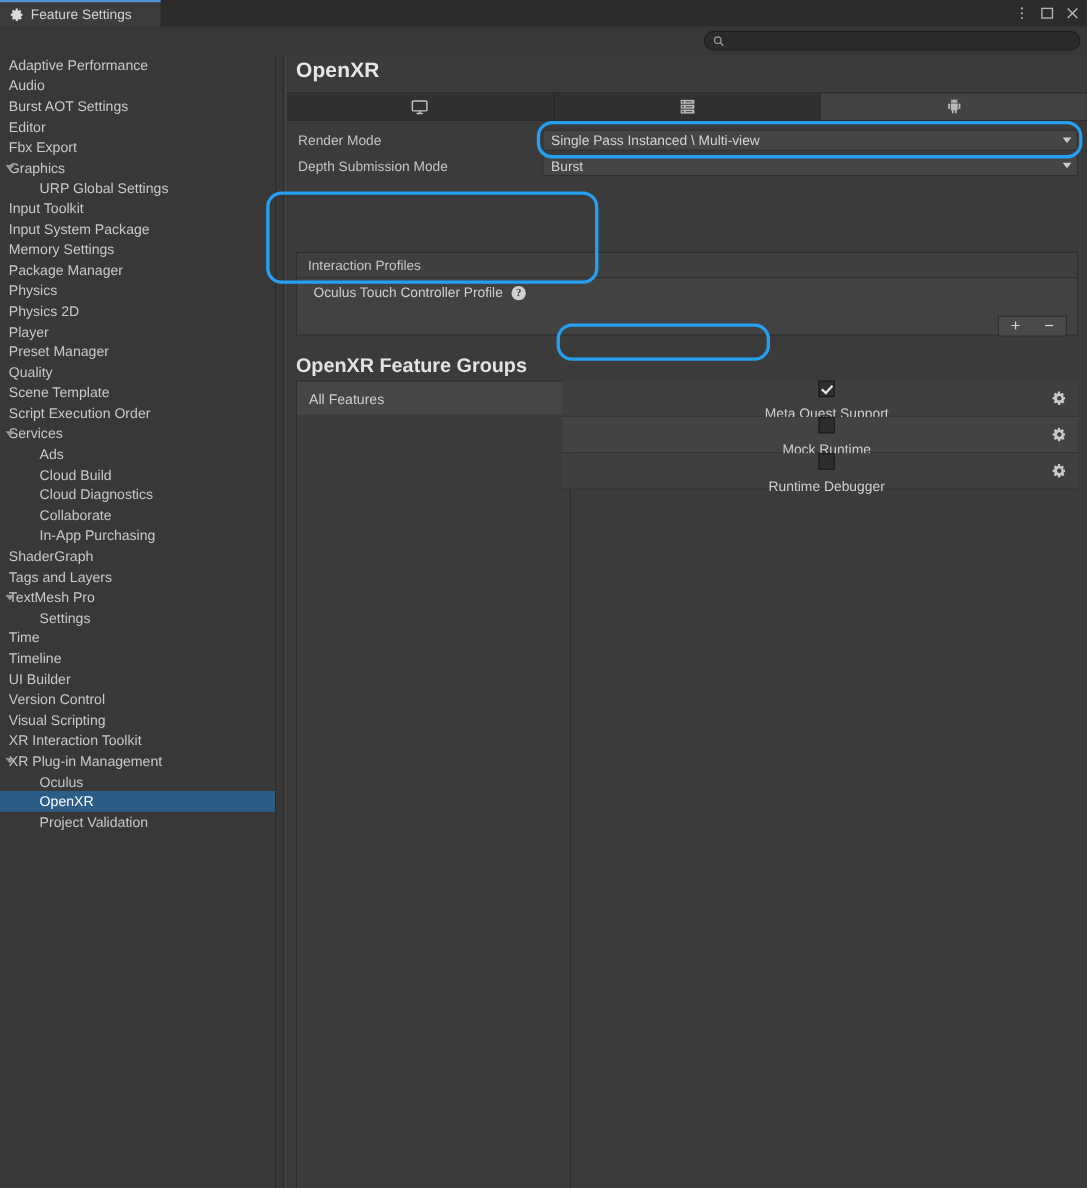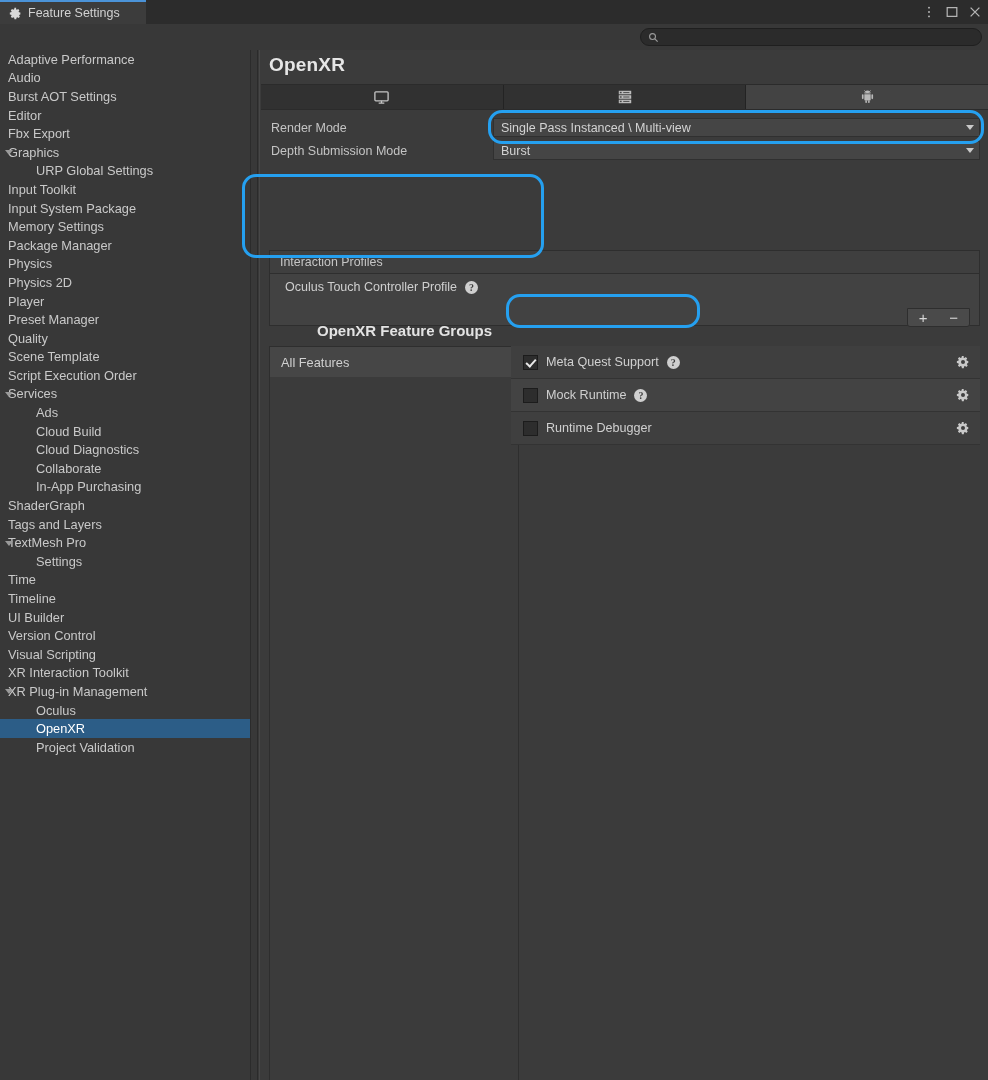--- a/index.html
+++ b/index.html
@@ -123,21 +123,21 @@
   }
   .dd-caret {
     width: 0; height: 0;
     border-left: 4.5px solid transparent;
     border-right: 4.5px solid transparent;
     border-top: 5px solid #c9c9c9;
   }
 
   
   #profiles-outer {
-    position: absolute; left: 9px; top: 200px; width: 711px; height: 76px;
+    position: absolute; left: 9px; top: 179px; width: 711px; height: 76px;
     background: #3b3b3b; border: 1px solid #2e2e2e;
   }
   #profiles-header {
     height: 23px; background: #3f3f3f; border-bottom: 1px solid #2e2e2e;
     display: flex; align-items: center; padding-left: 10px;
     color: #c6c6c6; font-size: 12.4px;
   }
   #profiles-list { height: 51px; background: #424242; }
   #profile-item {
     height: 26px; display: flex; align-items: center; gap: 8px;
@@ -155,39 +155,40 @@
     background: #4a4a4a; border: 1px solid #2e2e2e;
     border-radius: 0 0 3px 3px;
     display: flex; align-items: center; justify-content: space-around;
     color: #d8d8d8; font-size: 15px;
   }
   .ar-btn { padding: 0 4px; line-height: 16px; }
 
   
   #fg-title {
     position: absolute; left: 9px; top: 272px;
-    font-size: 15px; font-weight: bold; color: #e3e3e3; margin-left: 48px;
+    font-size: 18px; font-weight: bold; color: #e3e3e3;
   }
   #fg-left {
     position: absolute; left: 9px; top: 296px; width: 250px; height: 774px;
     background: #3b3b3b; border: 1px solid #2e2e2e;
   }
   #fg-left-item {
     height: 30px; background: #464646;
     display: flex; align-items: center; padding-left: 11px;
     color: #d0d0d0; font-size: 12.8px;
   }
   #fg-right {
     position: absolute; left: 251px; top: 296px; width: 469px;
   }
   .feat-row {
     height: 33px; background: #3f3f3f;
     border-bottom: 1px solid #333333;
     display: flex; align-items: center; gap: 8px; padding: 0 0 0 12px;
     position: relative;
+    flex-direction: column;
   }
   .feat-row:nth-child(even) { background: #434343; }
   .chk {
     width: 15px; height: 15px; flex: none;
     background: #2d2d2d; border: 1px solid #1c1c1c;
     position: relative;
   }
   .chk.on::after {
     content: ""; position: absolute; left: 4px; top: 1px;
     width: 4px; height: 8px;

